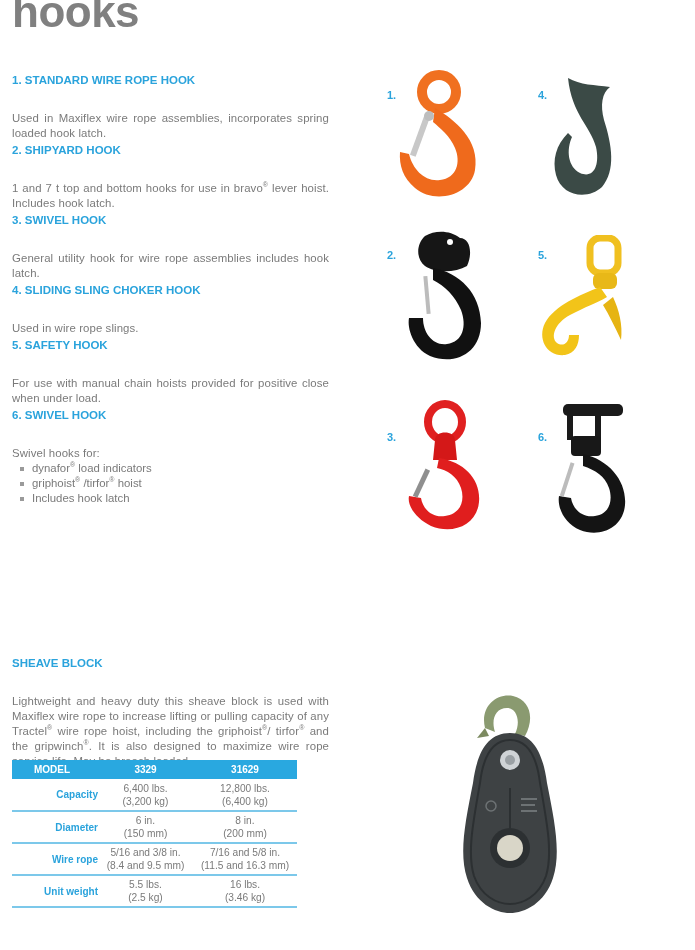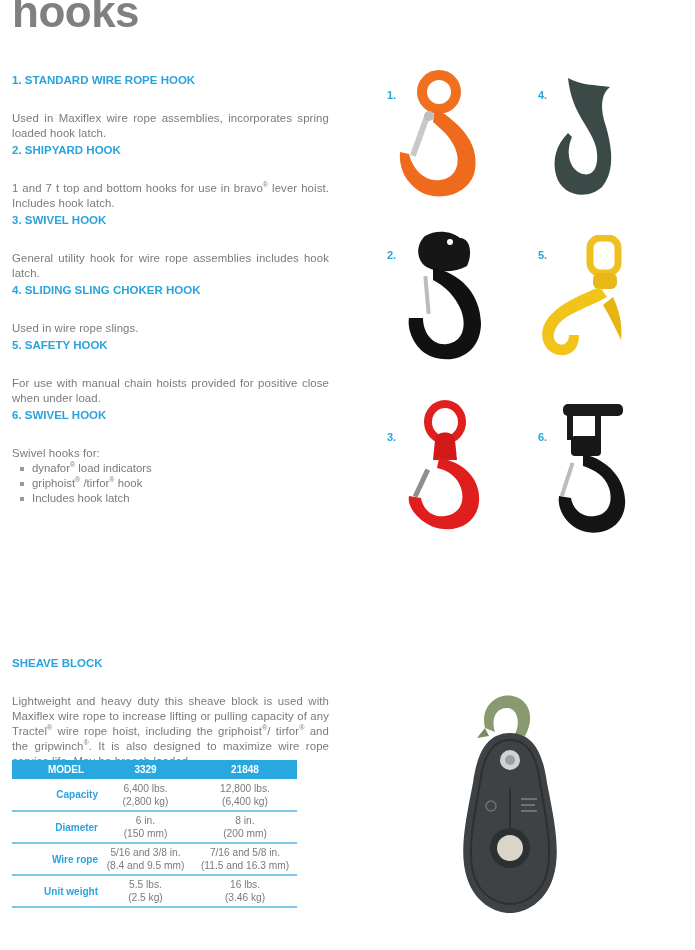--- a/index.html
+++ b/index.html
@@ -37,21 +37,21 @@
 
   
   .spec-table {
     position: absolute; left: 12px; top: 760px; width: 285px;
     border-collapse: collapse; font-size: 10.5px;
   }
   .spec-table th {
     background: #29a8e0; color: #ffffff; font-weight: bold; height: 19px;
     font-size: 10px; 
   }
-  .spec-table th:first-child { text-align: center; padding-left: 22px; }
+  .spec-table th:first-child { text-align: left; padding-left: 22px; }
   .spec-table td {
     height: 32px; text-align: center; color: #7a7a7a; line-height: 13px;
     border-bottom: 2px solid #7cc8ea; font-size: 10.2px;
   }
   .spec-table td.row-label {
     text-align: right; padding-left: 6px; color: #2aa3dc; font-weight: bold; font-size: 10px; width: 86px;
   }
   .spec-table td.c1 { width: 95px; }
 </style>
 </head>
@@ -82,21 +82,21 @@
 <div class="section" style="top:338px;">
   <h2>5. SAFETY HOOK</h2>
   <p>For use with manual chain hoists provided for positive close when under load.</p>
 </div>
 
 <div class="section" style="top:408px;">
   <h2>6. SWIVEL HOOK</h2>
   <p>Swivel hooks for:</p>
   <ul>
     <li><span>dynafor</span><sup>®</sup><span> load indicators</span></li>
-    <li><span>griphoist</span><sup>®</sup><span> /tirfor</span><sup>®</sup><span> hook</span></li>
+    <li><span>griphoist</span><sup>®</sup><span> /tirfor</span><sup>®</sup><span> hoist</span></li>
     <li><span>Includes hook latch</span></li>
   </ul>
 </div>
 
 <div class="img-label" style="left:387px; top:89px;">1.</div>
 <div class="img-label" style="left:538px; top:89px;">4.</div>
 <div class="img-label" style="left:387px; top:249px;">2.</div>
 <div class="img-label" style="left:538px; top:249px;">5.</div>
 <div class="img-label" style="left:387px; top:431px;">3.</div>
 <div class="img-label" style="left:538px; top:431px;">6.</div>
@@ -145,29 +145,29 @@
 <div class="section" style="top:656px;">
   <h2>SHEAVE BLOCK</h2>
   <p><span>Lightweight and heavy duty this sheave block is used with Maxiflex wire rope to increase lifting or pulling capacity of any Tractel</span><sup>®</sup><span> wire rope hoist, including the griphoist</span><sup>®</sup><span>/ tirfor</span><sup>®</sup><span> and the gripwinch</span><sup>®</sup><span>. It is also designed to maximize wire rope service life. May be breech loaded.</span></p>
 </div>
 
 <table class="spec-table">
   <thead>
     <tr>
       <th>MODEL</th>
       <th>3329</th>
-      <th>21848</th>
+      <th>31629</th>
     </tr>
   </thead>
   <tbody>
     <tr>
       <td class="row-label">Capacity</td>
       <td class="c1">
           <div>6,400 lbs.</div>
-          <div>(2,800 kg)</div>
+          <div>(3,200 kg)</div>
         </td>
       <td>
           <div>12,800 lbs.</div>
           <div>(6,400 kg)</div>
         </td>
     </tr>
     <tr>
       <td class="row-label">Diameter</td>
       <td class="c1">
           <div>6 in.</div>

